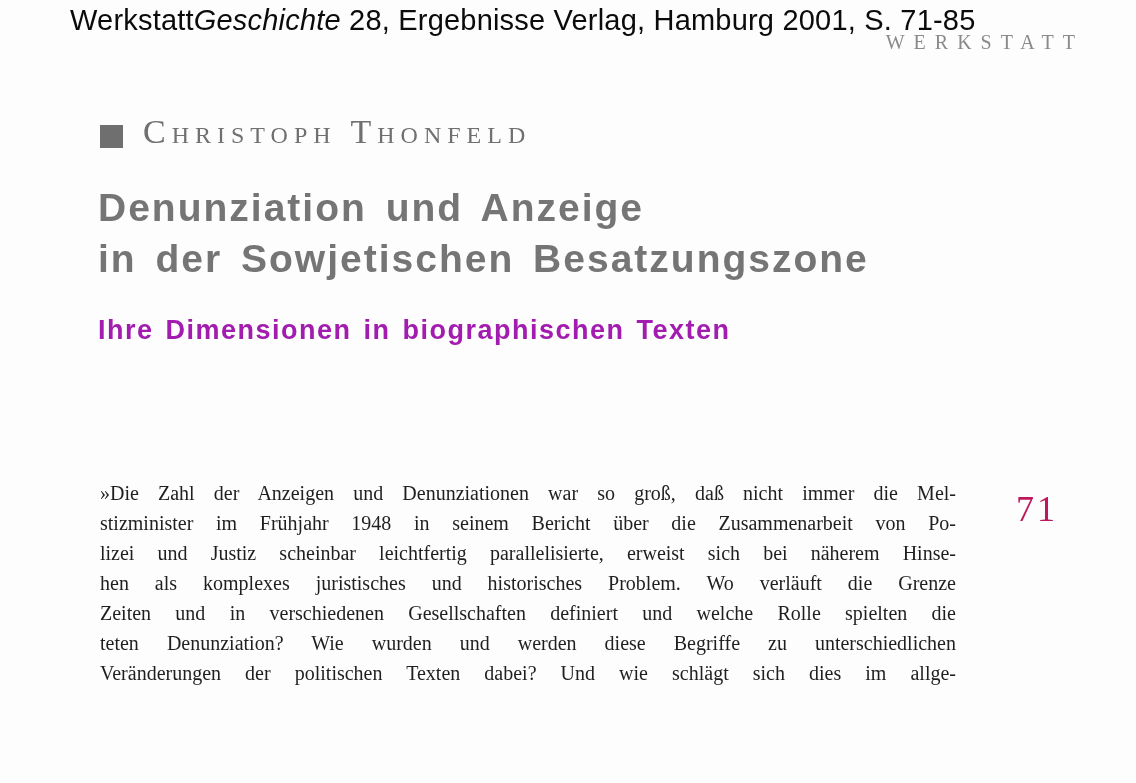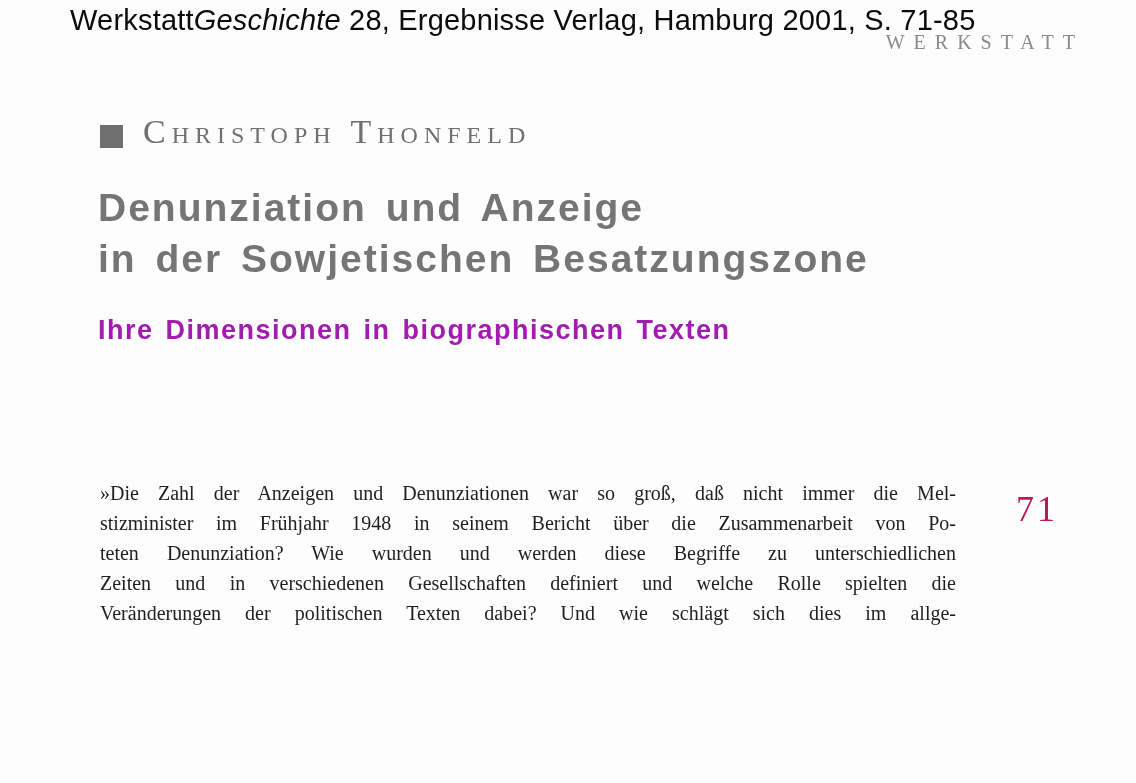--- a/index.html
+++ b/index.html
@@ -134,18 +134,20 @@
     <div>in der Sowjetischen Besatzungszone</div>
   </div>
 
   <div class="subtitle">Ihre Dimensionen in biographischen Texten</div>
 
   <div class="page-number">71</div>
 
   <div class="body-text">
     <div class="body-line">»Die Zahl der Anzeigen und Denunziationen war so groß, daß nicht immer die Mel-</div>
     <div class="body-line">stizminister im Frühjahr 1948 in seinem Bericht über die Zusammenarbeit von Po-</div>
+    <div class="body-line">lizei und Justiz scheinbar leichtfertig parallelisierte, erweist sich bei näherem Hinse-</div>
+    <div class="body-line">hen als komplexes juristisches und historisches Problem. Wo verläuft die Grenze</div>
+    <div class="body-line">Zeiten und in verschiedenen Gesellschaften definiert und welche Rolle spielten die</div>
     <div class="body-line">teten Denunziation? Wie wurden und werden diese Begriffe zu unterschiedlichen</div>
-    <div class="body-line">Zeiten und in verschiedenen Gesellschaften definiert und welche Rolle spielten die</div>
     <div class="body-line">Veränderungen der politischen Texten dabei? Und wie schlägt sich dies im allge-</div>
   </div>
 
 </div>
 
 </body></html>

